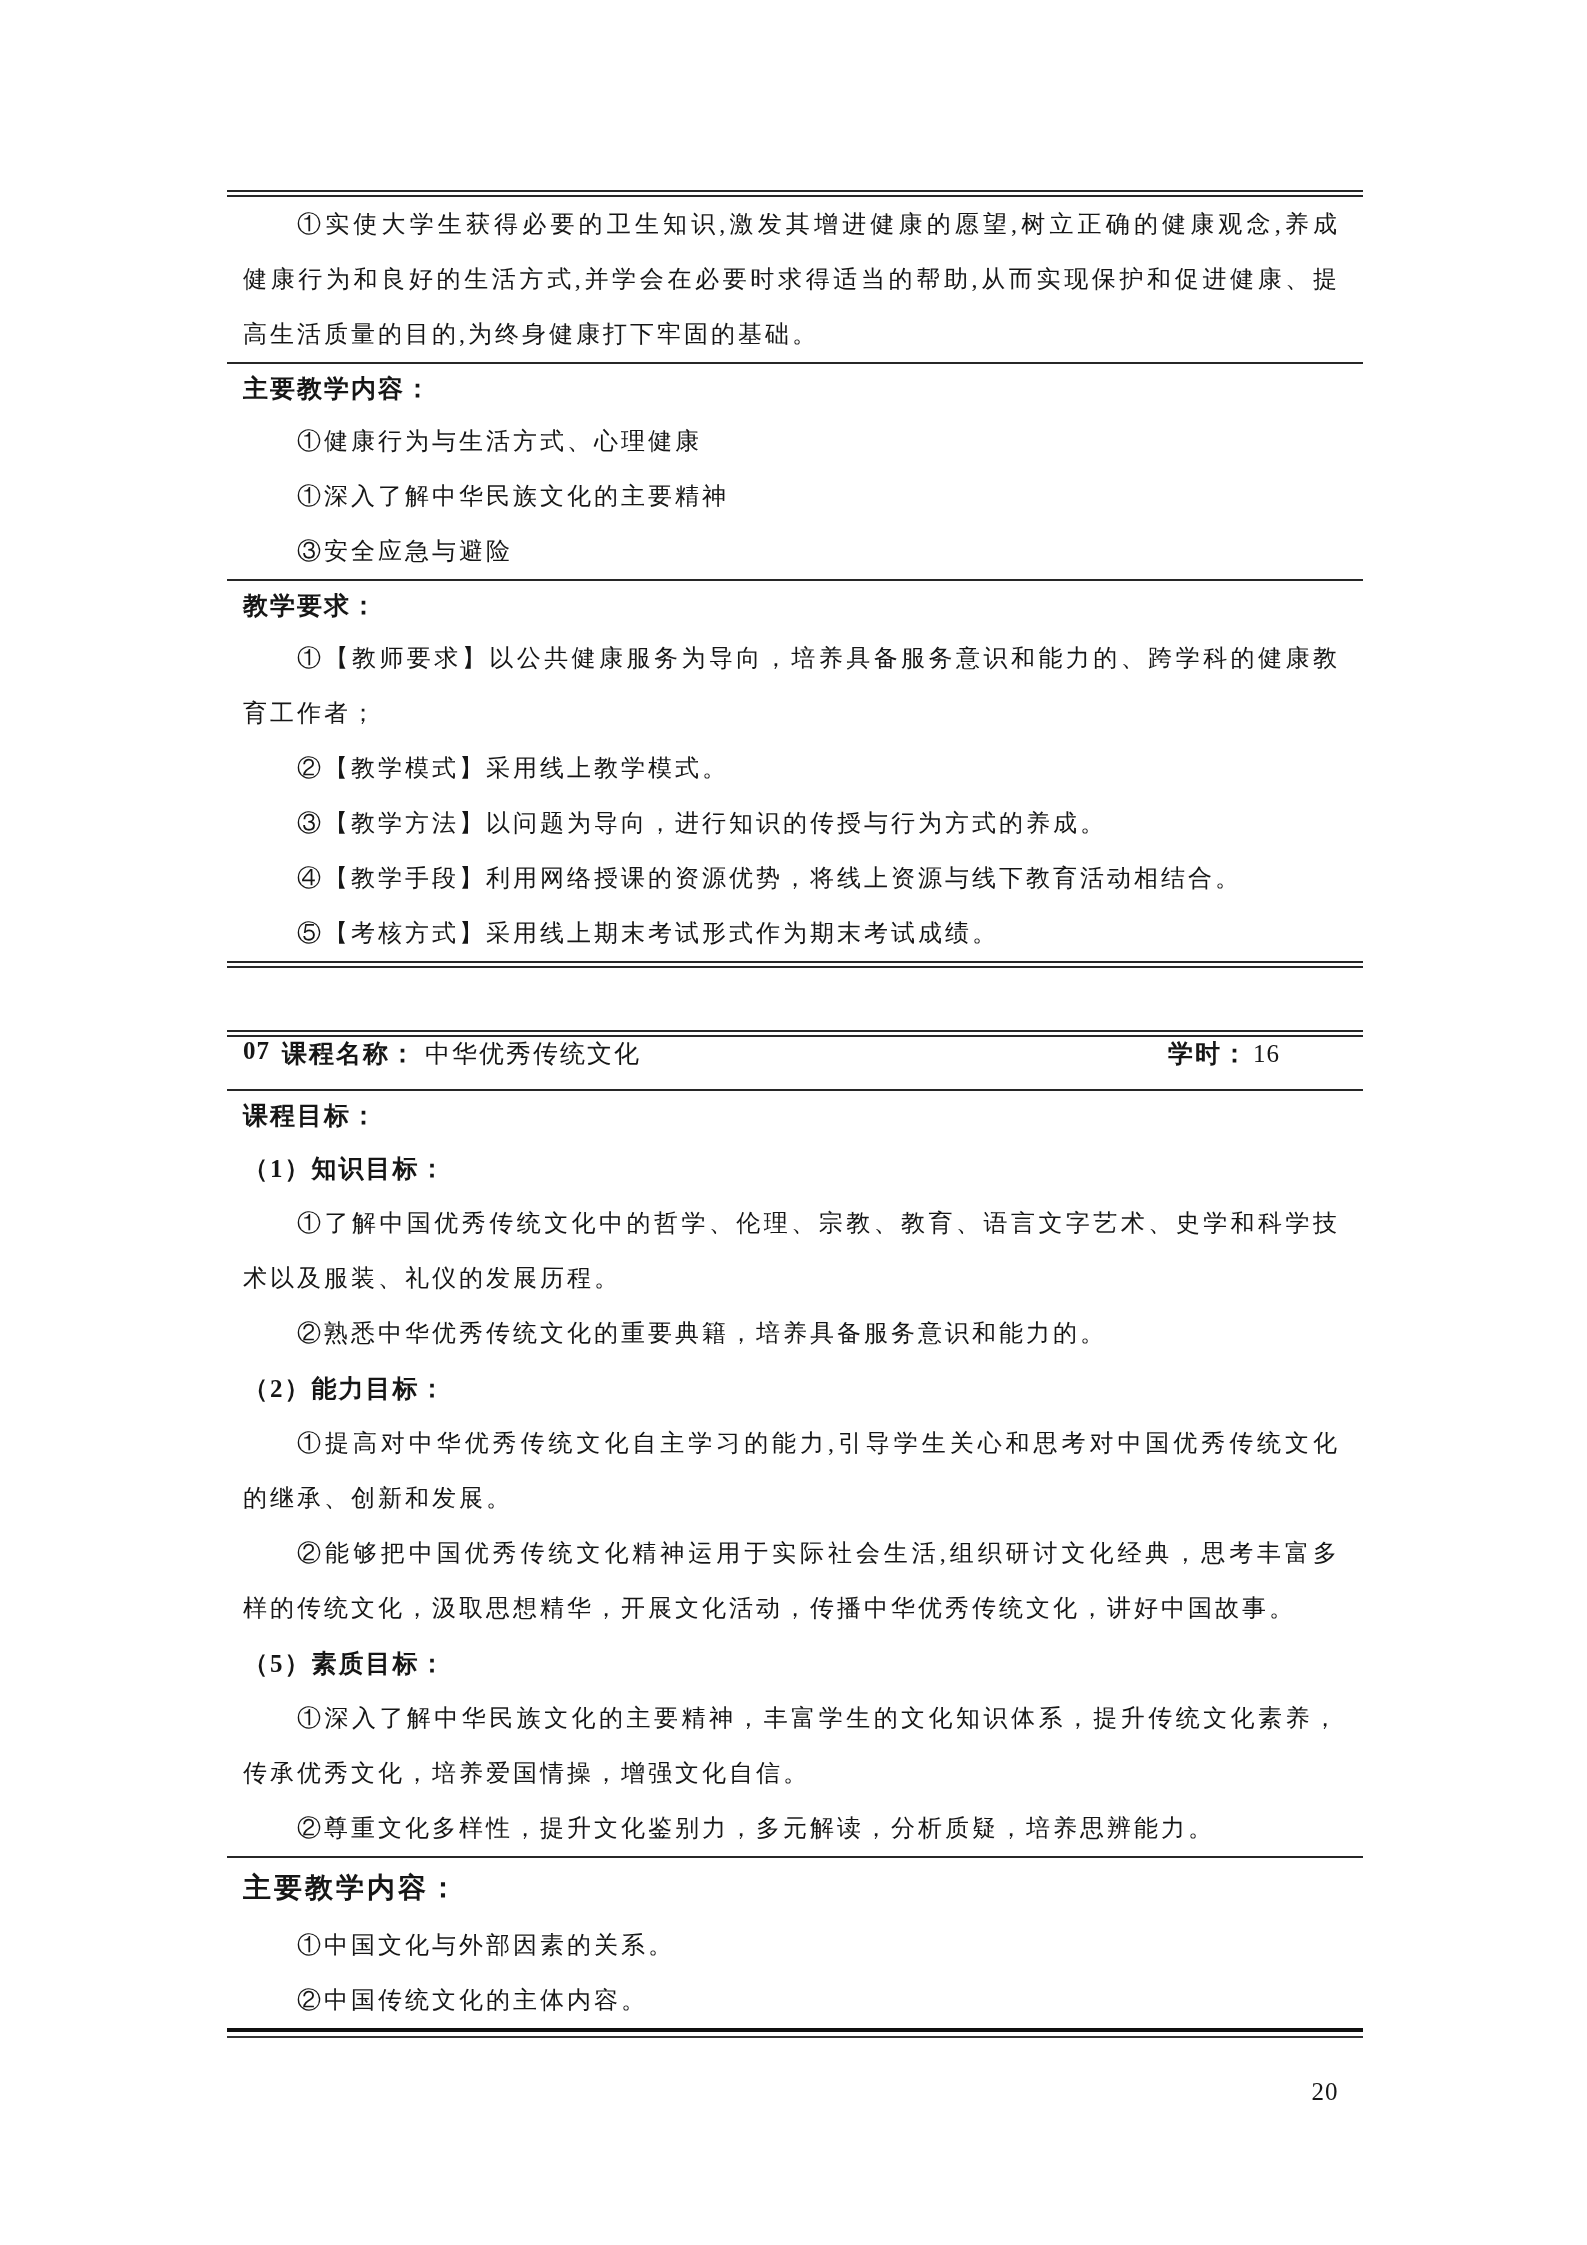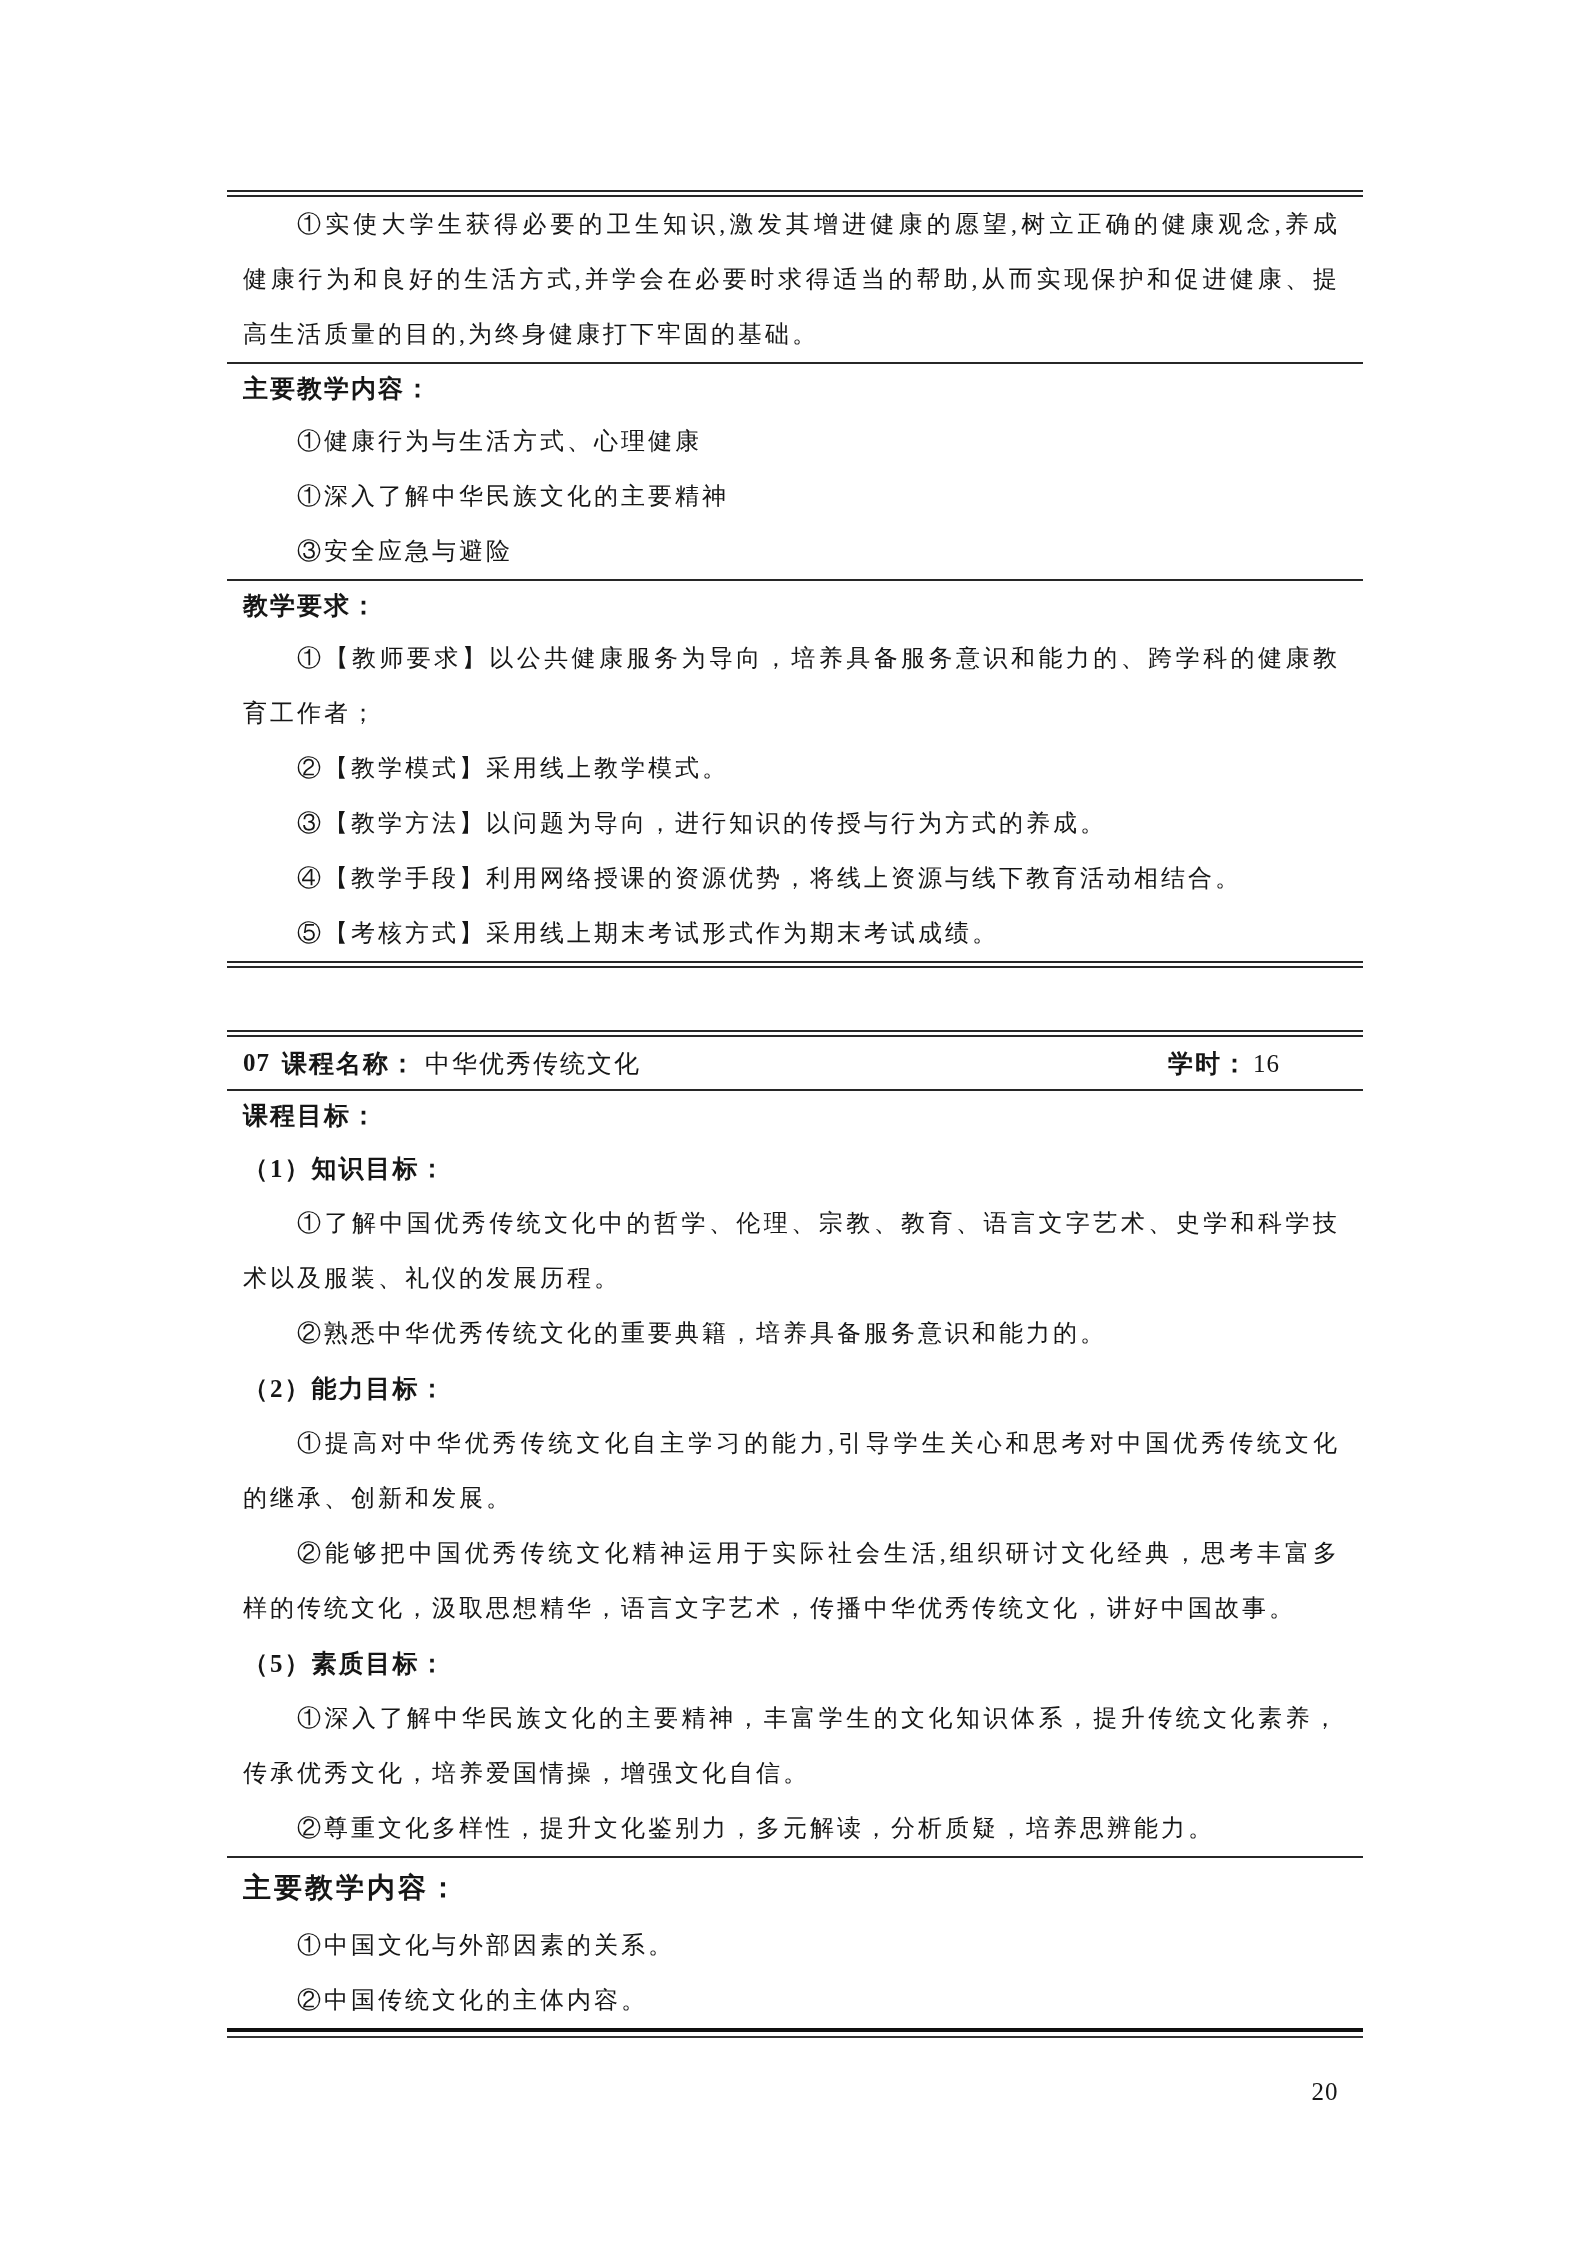--- a/index.html
+++ b/index.html
@@ -31,21 +31,21 @@
   }
   .row.para-first { padding-left:70px; text-align:justify; text-align-last:justify; white-space:normal; }
   .row.para-mid   { text-align:justify; text-align-last:justify; white-space:normal; }
   .row.para-last  { }
   .row.item       { padding-left:70px; }
   .row.heading    { font-weight:bold; font-size:25px; height:50px; line-height:50px; letter-spacing:2px; }
   .row.subheading { font-weight:bold; font-size:25px; letter-spacing:2px; }
   .row.heading-large { font-weight:bold; font-size:28px; height:60px; line-height:60px; letter-spacing:3px; }
   
   .course-header {
-    display:flex; align-items:center;
+    display:flex; 
     height:52px; font-size:25px; letter-spacing:2px;
     padding:0 83px 0 16px;
   }
   .course-header .bold { font-weight:bold; }
   .course-num  { font-weight:bold; margin-right:12px; letter-spacing:1px; }
   .course-name { margin-left:8px; }
   .hours-group { margin-left:auto; }
   .hours-value { letter-spacing:1px; margin-left:4px; }
   .spacer { height:62px; }
   
@@ -99,21 +99,21 @@
       <div>
           <div class="row heading">课程目标：</div>
           <div class="row subheading">（1）知识目标：</div>
           <div class="row para-first">①了解中国优秀传统文化中的哲学、伦理、宗教、教育、语言文字艺术、史学和科学技</div>
           <div class="row para-last">术以及服装、礼仪的发展历程。</div>
           <div class="row item">②熟悉中华优秀传统文化的重要典籍，培养具备服务意识和能力的。</div>
           <div class="row subheading">（2）能力目标：</div>
           <div class="row para-first">①提高对中华优秀传统文化自主学习的能力,引导学生关心和思考对中国优秀传统文化</div>
           <div class="row para-last">的继承、创新和发展。</div>
           <div class="row para-first">②能够把中国优秀传统文化精神运用于实际社会生活,组织研讨文化经典，思考丰富多</div>
-          <div class="row para-last">样的传统文化，汲取思想精华，语言文字艺术，传播中华优秀传统文化，讲好中国故事。</div>
+          <div class="row para-last">样的传统文化，汲取思想精华，开展文化活动，传播中华优秀传统文化，讲好中国故事。</div>
           <div class="row subheading">（5）素质目标：</div>
           <div class="row para-first">①深入了解中华民族文化的主要精神，丰富学生的文化知识体系，提升传统文化素养，</div>
           <div class="row para-last">传承优秀文化，培养爱国情操，增强文化自信。</div>
           <div class="row item">②尊重文化多样性，提升文化鉴别力，多元解读，分析质疑，培养思辨能力。</div>
           <div class="row rule"></div>
           <div class="row heading-large">主要教学内容：</div>
           <div class="row item">①中国文化与外部因素的关系。</div>
           <div class="row item">②中国传统文化的主体内容。</div>
         </div>
       <div class="thick-rule"></div>

